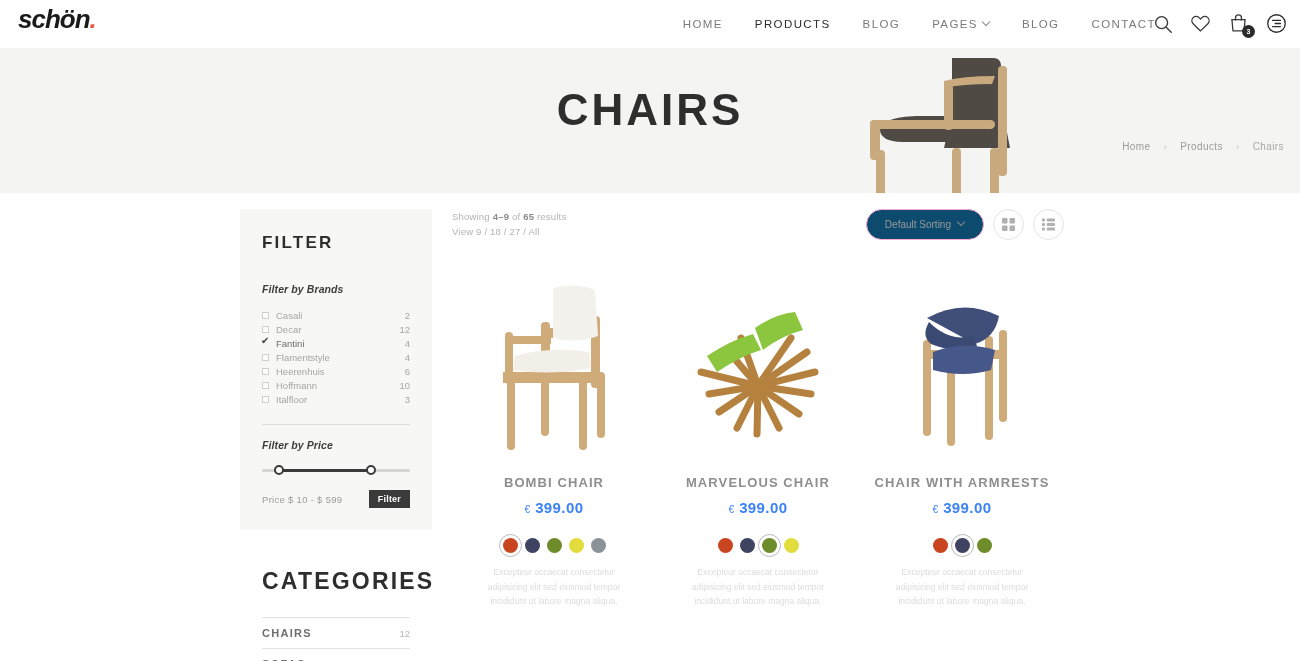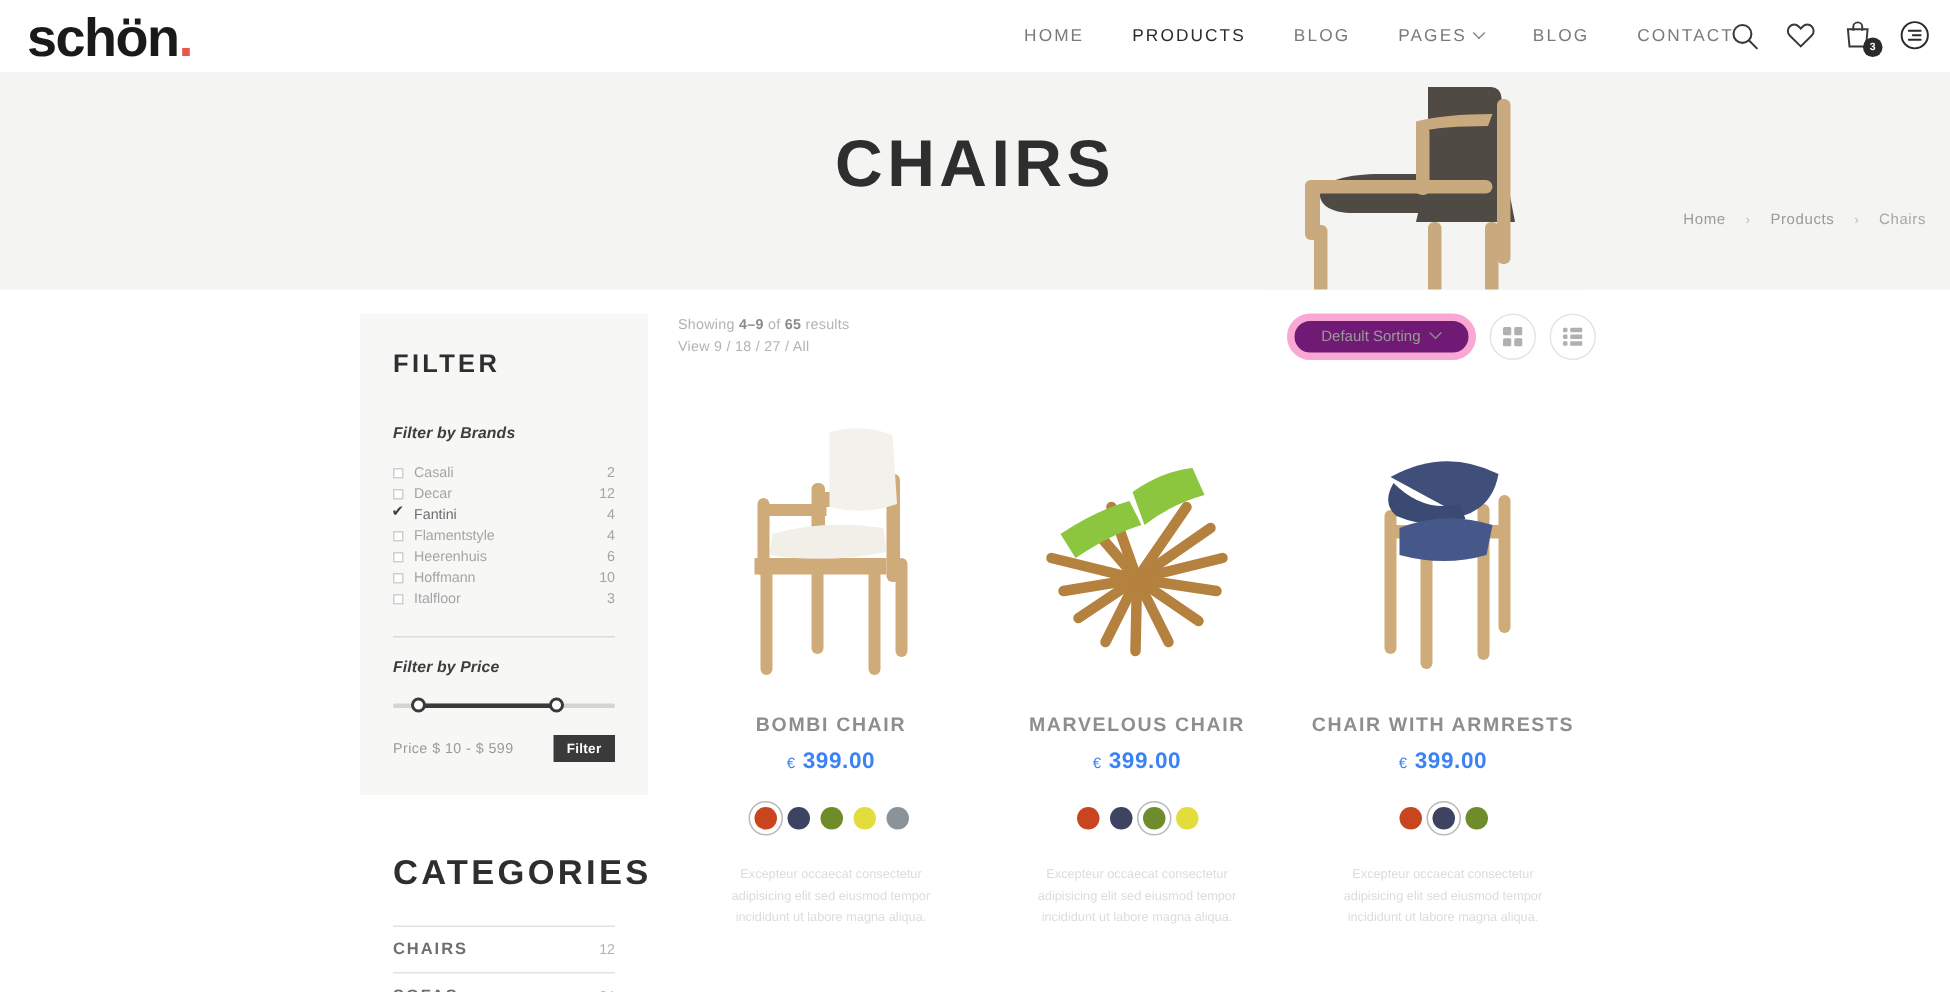--- a/index.html
+++ b/index.html
@@ -13,23 +13,24 @@
   
   .header {
     position: absolute; top: 0; left: 0;
     width: 1300px; height: 48px;
     background: #ffffff;
     display: flex; align-items: center;
     z-index: 30;
   }
   .logo {
     position: absolute; left: 18px; top: 4px;
-    font-size: 36px; font-weight: 700; letter-spacing: -1px;
+    font-size: 26px; font-weight: 700; letter-spacing: -1px;
     color: #1a1a1a;
     font-family: "Liberation Sans", sans-serif;
+    font-style: italic;
   }
   .logo .dot { color: #e8594a; }
 
   .nav {
     position: absolute; right: 128px; top: 0; height: 48px;
     display: flex; align-items: center; gap: 0px;
   }
   .nav a {
     font-size: 11.5px; letter-spacing: 1.4px; color: #7a7a7a;
     text-decoration: none; padding: 0 16px; white-space: nowrap;
@@ -150,24 +151,24 @@
 
   
   .main { position: absolute; left: 452px; top: 16px; width: 612px; }
 
   .toolbar { position: relative; height: 46px; }
   .showing { font-size: 9.5px; color: #b3b3b3; line-height: 15px; letter-spacing: .2px; }
   .showing b { color: #8a8a8a; font-weight: 700; }
 
   .tools { position: absolute; right: 0; top: 0; display: flex; align-items: center; gap: 9px; }
   .sortpill {
-    border: 5px solid #f9a8d4; border-radius: 22px;
+    border: 1px solid #f9a8d4; border-radius: 22px;
     height: 31px; padding: 4px 18px;
     display: flex; align-items: center; gap: 7px;
-    font-size: 10px; color: #9a9a9a; cursor: pointer; background: #701a75;
+    font-size: 10px; color: #9a9a9a; cursor: pointer; background: #0c4a6e;
   }
   .vbtn {
     width: 31px; height: 31px; border-radius: 50%;
     border: 1px solid #e4e4e2; background: #fff;
     display: flex; align-items: center; justify-content: center; cursor: pointer;
   }
 
   .grid { display: flex; gap: 0; margin-top: 16px; }
   .prod { width: 204px; text-align: center; }
   .prod-img { height: 180px; display: flex; align-items: flex-end; justify-content: center; }
@@ -180,21 +181,21 @@
   }
   .prod-price .cur { font-size: 10px; font-weight: 400; }
   .swatches { display: flex; justify-content: center; gap: 7px; margin-top: 22px; }
   .sw { width: 15px; height: 15px; border-radius: 50%; cursor: pointer; position: relative; }
   .sw.sel::after {
     content: ""; position: absolute; left: -4px; top: -4px;
     width: 21px; height: 21px; border-radius: 50%;
     border: 1px solid #b9b9b9;
   }
   .prod-desc {
-    font-size: 8.5px; color: #dcdcdc; line-height: 14.5px; margin-top: 22px;
+    font-size: 8.5px; color: #dcdcdc; line-height: 14.5px; margin-top: 12px;
     padding: 0 28px;
   }
 </style>
 </head>
 <body>
 
 <div class="header">
   <div class="logo">
     <span>schön</span><span class="dot">.</span>
   </div>

